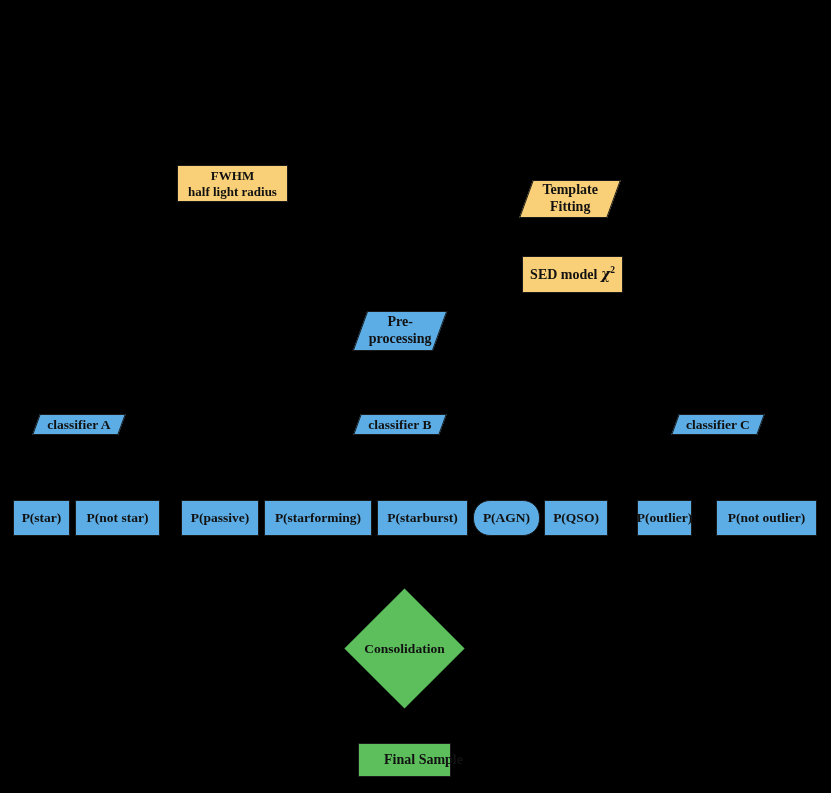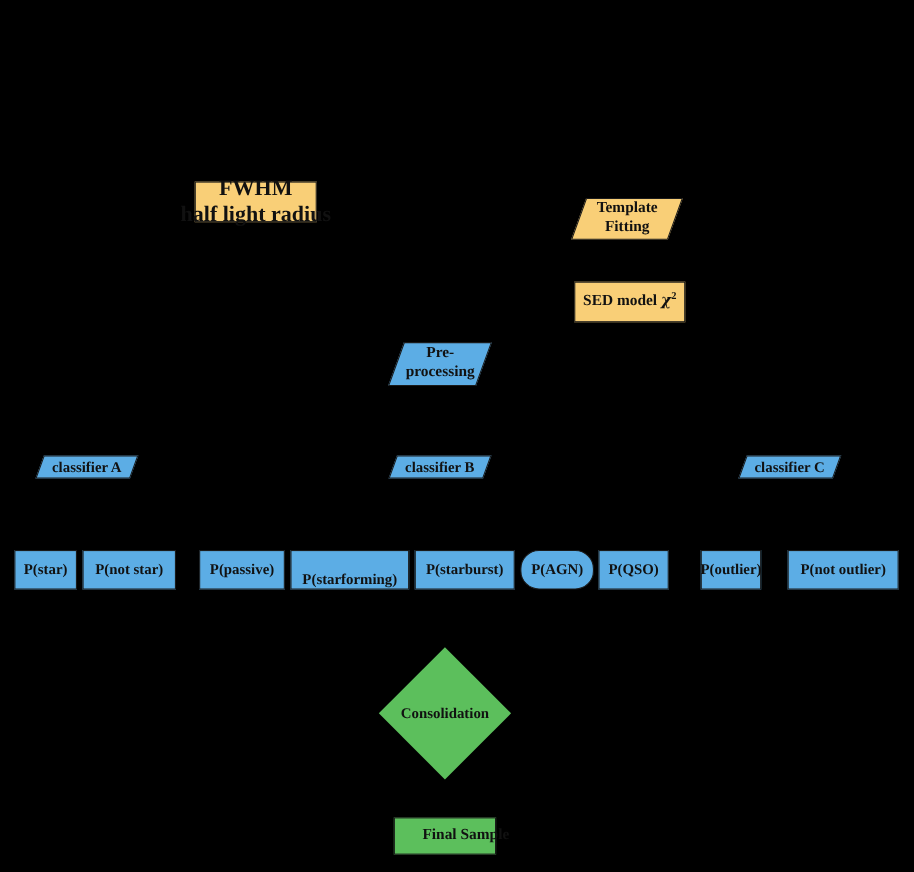--- a/index.html
+++ b/index.html
@@ -62,21 +62,21 @@
     position: absolute;
     inset: 0;
     display: flex;
     align-items: center;
     justify-content: center;
     color: #111111;
     font-weight: bold;
     white-space: nowrap;
   }
 
-  .t15  { font-size: 20px; }
+  .t15  { font-size: 13px; }
   .t14  { font-size: 14px; }
   .t13  { font-size: 13.5px; }
 
   .chi {
     font-family: "DejaVu Serif", serif;
     font-style: italic;
     font-weight: bold;
   }
   sup { font-size: 0.68em; vertical-align: super; font-style: normal; }
 </style>
@@ -124,21 +124,21 @@
   <div class="node rect blue t13" style="left:13px; top:500px; width:57px; height:36px;">
     <span>P(star)</span>
   </div>
   <div class="node rect blue t13" style="left:75px; top:500px; width:85px; height:36px;">
     <span>P(not star)</span>
   </div>
 
   <div class="node rect blue t13" style="left:181px; top:500px; width:78px; height:36px;">
     <span>P(passive)</span>
   </div>
-  <div class="node rect blue t13" style="left:264px; top:500px; width:108px; height:36px;align-items:flex-end;">
+  <div class="node rect blue t13" style="left:264px; top:500px; width:108px; height:36px;">
     <span>P(starforming)</span>
   </div>
   <div class="node rect blue t13" style="left:377px; top:500px; width:91px; height:36px;">
     <span>P(starburst)</span>
   </div>
   <div class="node rect blue t13" style="left:473px; top:500px; width:67px; height:36px;border-radius:17px;">
     <span>P(AGN)</span>
   </div>
   <div class="node rect blue t13" style="left:544px; top:500px; width:64px; height:36px;">
     <span>P(QSO)</span>

